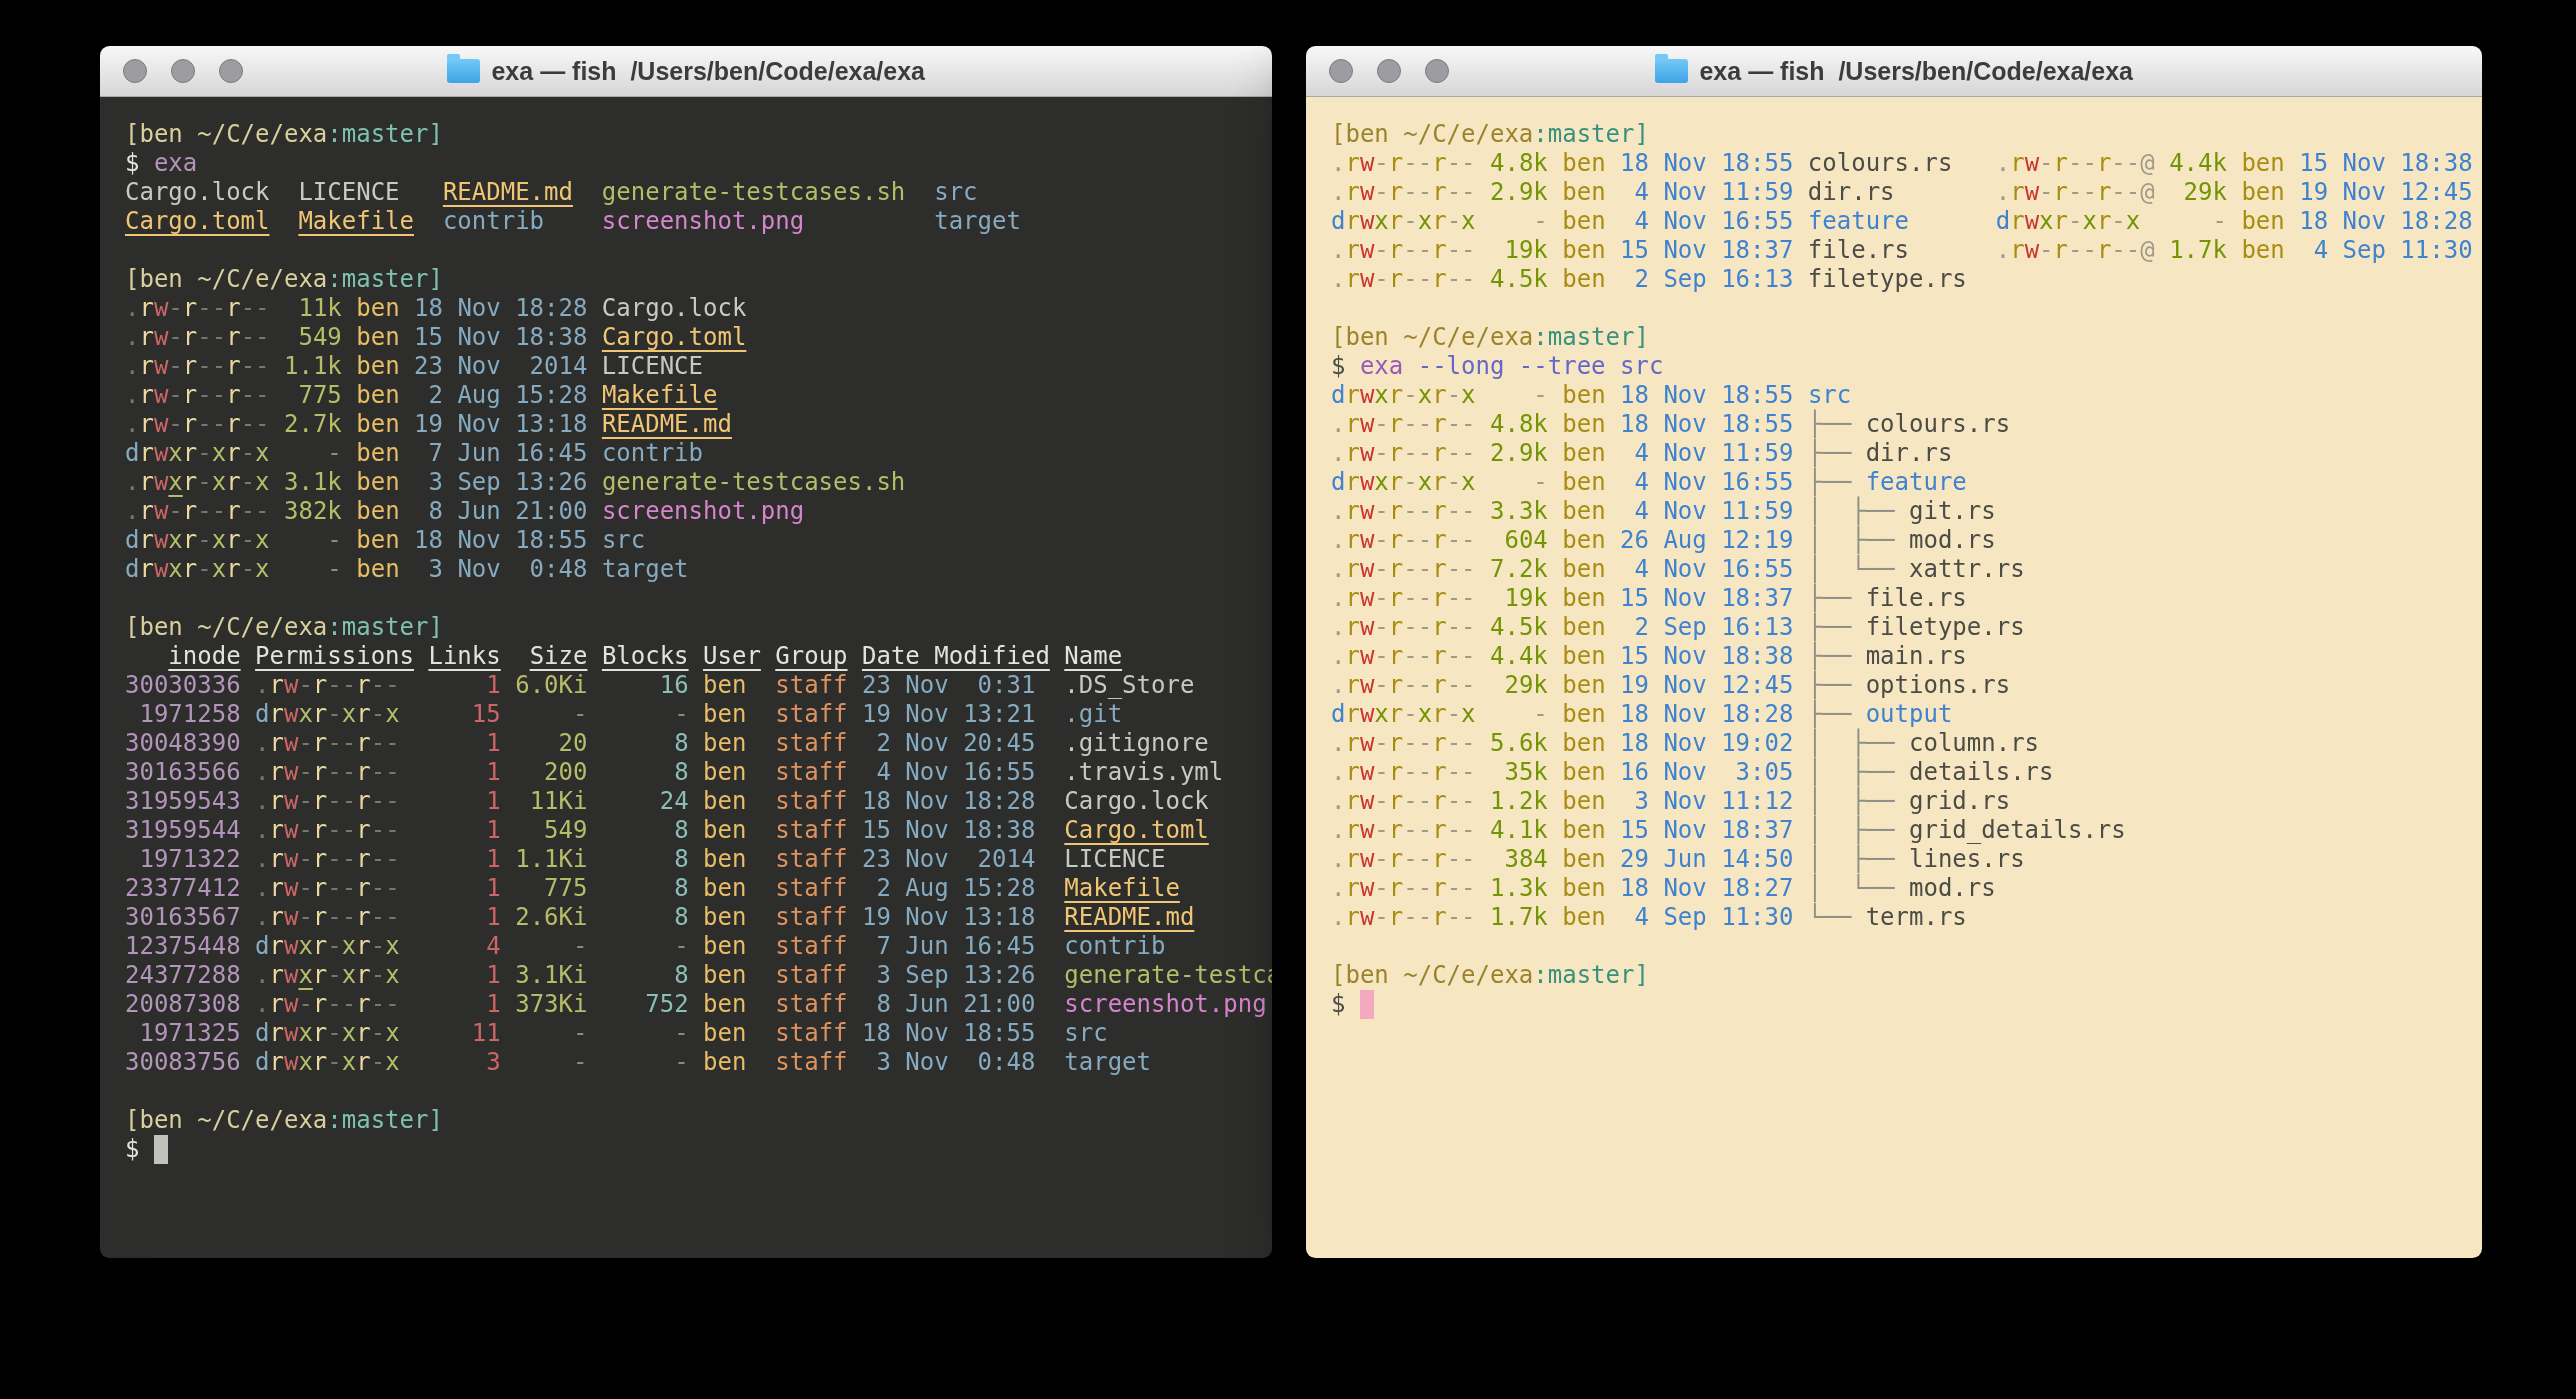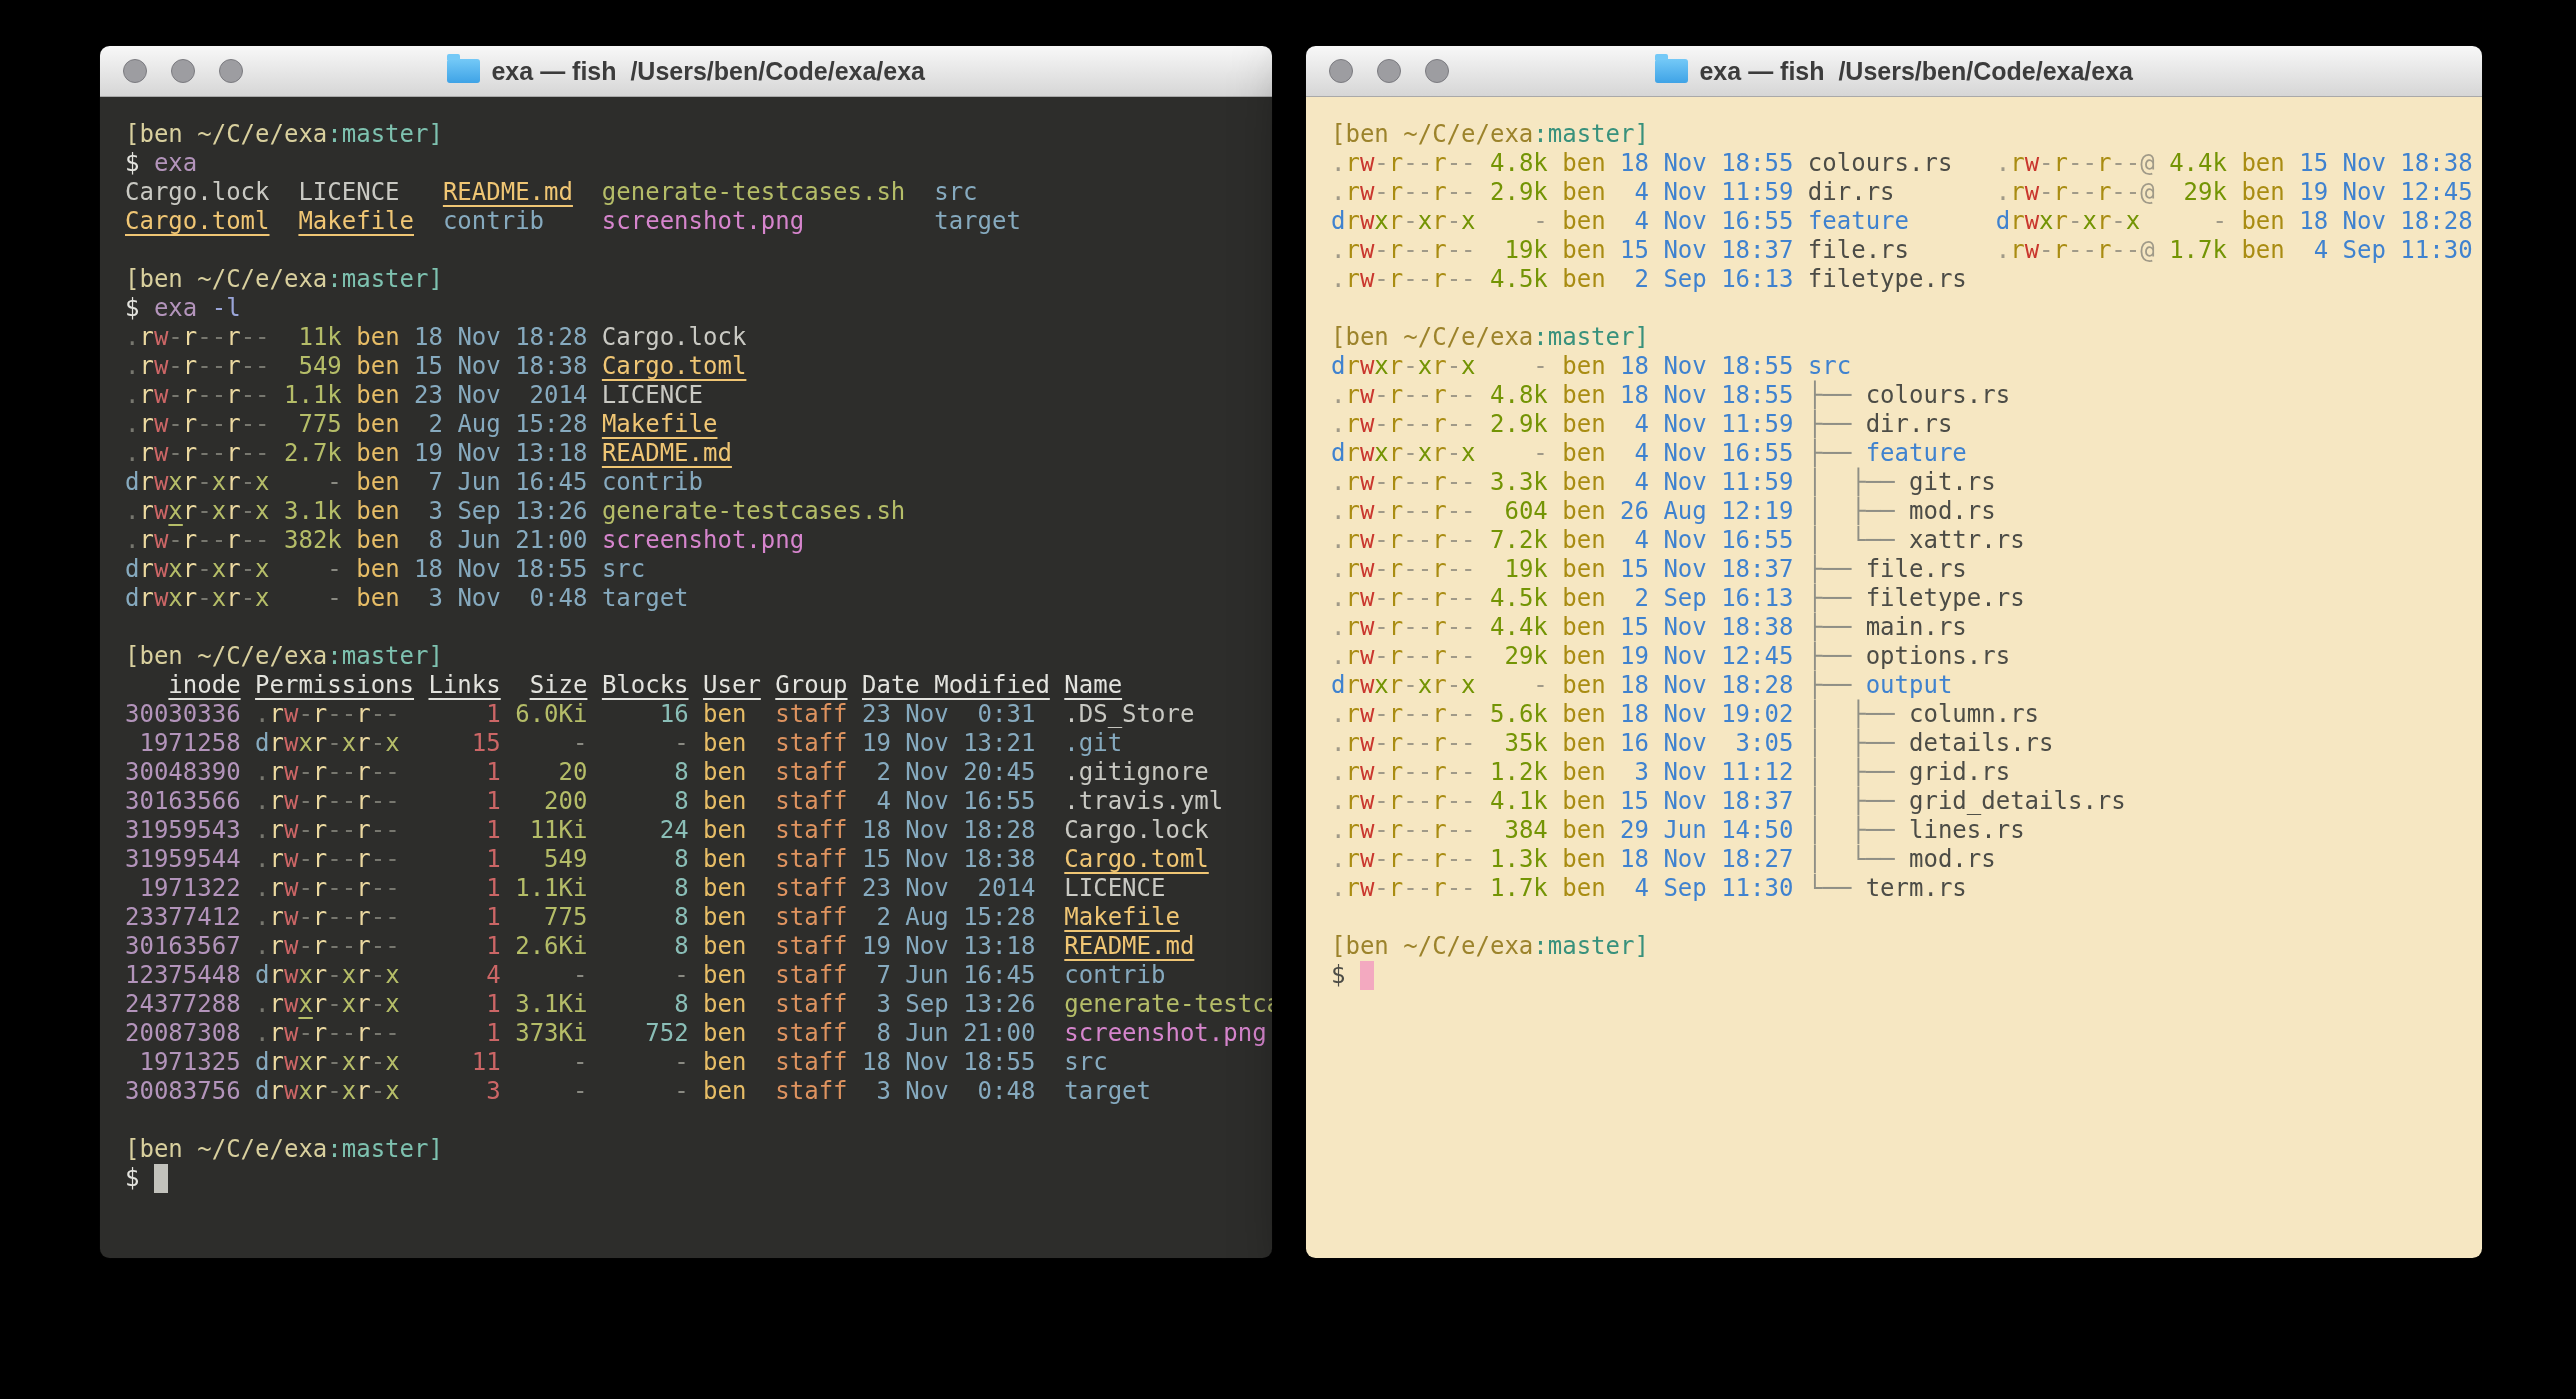--- a/index.html
+++ b/index.html
@@ -61,21 +61,20 @@
       <span class="light"></span>
     </div>
   </div>
   <div class="term" style="background: rgb(45, 45, 43);">
       <div class="line"><span style="color: rgb(217, 208, 158);">[ben ~/C/e/exa</span><span style="color: rgb(126, 194, 176);">:master]</span></div>
       <div class="line"><span style="color: rgb(227, 227, 222);">$ </span><span style="color: rgb(179, 148, 187);">exa</span></div>
       <div class="line"><span style="color: rgb(201, 201, 195);">Cargo.lock  LICENCE   </span><span style="color: rgb(240, 198, 116); text-decoration: underline;">README.md</span><span style="color: rgb(201, 201, 195);">  </span><span style="color: rgb(181, 189, 104);">generate-testcases.sh</span><span style="color: rgb(201, 201, 195);">  </span><span style="color: rgb(134, 170, 191);">src</span></div>
       <div class="line"><span style="color: rgb(240, 198, 116); text-decoration: underline;">Cargo.toml</span><span style="color: rgb(201, 201, 195);">  </span><span style="color: rgb(240, 198, 116); text-decoration: underline;">Makefile</span><span style="color: rgb(201, 201, 195);">  </span><span style="color: rgb(134, 170, 191);">contrib</span><span style="color: rgb(201, 201, 195);">    </span><span style="color: rgb(214, 133, 205);">screenshot.png</span><span style="color: rgb(201, 201, 195);">         </span><span style="color: rgb(134, 170, 191);">target</span></div>
       <div class="line">&nbsp;</div>
       <div class="line"><span style="color: rgb(217, 208, 158);">[ben ~/C/e/exa</span><span style="color: rgb(126, 194, 176);">:master]</span></div>
-      <div class="line"><span style="color: rgb(227, 227, 222);">$ </span><span style="color: rgb(179, 148, 187);">exa</span><span style="color: rgb(154, 165, 216);"> -l</span></div>
       <div class="line"><span style="color: rgb(119, 119, 111);">.</span><span style="color: rgb(236, 217, 160);">r</span><span style="color: rgb(204, 102, 102);">w</span><span style="color: rgb(119, 119, 111);">-</span><span style="color: rgb(236, 217, 160);">r</span><span style="color: rgb(119, 119, 111);">-</span><span style="color: rgb(119, 119, 111);">-</span><span style="color: rgb(236, 217, 160);">r</span><span style="color: rgb(119, 119, 111);">-</span><span style="color: rgb(119, 119, 111);">-</span><span style="color: rgb(181, 189, 104);">  11k</span><span style="color: rgb(231, 189, 102);"> ben</span><span style="color: rgb(134, 170, 191);"> 18 Nov 18:28</span><span style="color: rgb(201, 201, 195);"> Cargo.lock</span></div>
       <div class="line"><span style="color: rgb(119, 119, 111);">.</span><span style="color: rgb(236, 217, 160);">r</span><span style="color: rgb(204, 102, 102);">w</span><span style="color: rgb(119, 119, 111);">-</span><span style="color: rgb(236, 217, 160);">r</span><span style="color: rgb(119, 119, 111);">-</span><span style="color: rgb(119, 119, 111);">-</span><span style="color: rgb(236, 217, 160);">r</span><span style="color: rgb(119, 119, 111);">-</span><span style="color: rgb(119, 119, 111);">-</span><span style="color: rgb(181, 189, 104);">  549</span><span style="color: rgb(231, 189, 102);"> ben</span><span style="color: rgb(134, 170, 191);"> 15 Nov 18:38</span><span style="color: rgb(201, 201, 195);"> </span><span style="color: rgb(240, 198, 116); text-decoration: underline;">Cargo.toml</span></div>
       <div class="line"><span style="color: rgb(119, 119, 111);">.</span><span style="color: rgb(236, 217, 160);">r</span><span style="color: rgb(204, 102, 102);">w</span><span style="color: rgb(119, 119, 111);">-</span><span style="color: rgb(236, 217, 160);">r</span><span style="color: rgb(119, 119, 111);">-</span><span style="color: rgb(119, 119, 111);">-</span><span style="color: rgb(236, 217, 160);">r</span><span style="color: rgb(119, 119, 111);">-</span><span style="color: rgb(119, 119, 111);">-</span><span style="color: rgb(181, 189, 104);"> 1.1k</span><span style="color: rgb(231, 189, 102);"> ben</span><span style="color: rgb(134, 170, 191);"> 23 Nov  2014</span><span style="color: rgb(201, 201, 195);"> LICENCE</span></div>
       <div class="line"><span style="color: rgb(119, 119, 111);">.</span><span style="color: rgb(236, 217, 160);">r</span><span style="color: rgb(204, 102, 102);">w</span><span style="color: rgb(119, 119, 111);">-</span><span style="color: rgb(236, 217, 160);">r</span><span style="color: rgb(119, 119, 111);">-</span><span style="color: rgb(119, 119, 111);">-</span><span style="color: rgb(236, 217, 160);">r</span><span style="color: rgb(119, 119, 111);">-</span><span style="color: rgb(119, 119, 111);">-</span><span style="color: rgb(181, 189, 104);">  775</span><span style="color: rgb(231, 189, 102);"> ben</span><span style="color: rgb(134, 170, 191);">  2 Aug 15:28</span><span style="color: rgb(201, 201, 195);"> </span><span style="color: rgb(240, 198, 116); text-decoration: underline;">Makefile</span></div>
       <div class="line"><span style="color: rgb(119, 119, 111);">.</span><span style="color: rgb(236, 217, 160);">r</span><span style="color: rgb(204, 102, 102);">w</span><span style="color: rgb(119, 119, 111);">-</span><span style="color: rgb(236, 217, 160);">r</span><span style="color: rgb(119, 119, 111);">-</span><span style="color: rgb(119, 119, 111);">-</span><span style="color: rgb(236, 217, 160);">r</span><span style="color: rgb(119, 119, 111);">-</span><span style="color: rgb(119, 119, 111);">-</span><span style="color: rgb(181, 189, 104);"> 2.7k</span><span style="color: rgb(231, 189, 102);"> ben</span><span style="color: rgb(134, 170, 191);"> 19 Nov 13:18</span><span style="color: rgb(201, 201, 195);"> </span><span style="color: rgb(240, 198, 116); text-decoration: underline;">README.md</span></div>
       <div class="line"><span style="color: rgb(134, 170, 191);">d</span><span style="color: rgb(236, 217, 160);">r</span><span style="color: rgb(204, 102, 102);">w</span><span style="color: rgb(181, 189, 104);">x</span><span style="color: rgb(236, 217, 160);">r</span><span style="color: rgb(119, 119, 111);">-</span><span style="color: rgb(181, 189, 104);">x</span><span style="color: rgb(236, 217, 160);">r</span><span style="color: rgb(119, 119, 111);">-</span><span style="color: rgb(181, 189, 104);">x</span><span style="color: rgb(138, 138, 130);">    -</span><span style="color: rgb(231, 189, 102);"> ben</span><span style="color: rgb(134, 170, 191);">  7 Jun 16:45</span><span style="color: rgb(201, 201, 195);"> </span><span style="color: rgb(134, 170, 191);">contrib</span></div>
       <div class="line"><span style="color: rgb(119, 119, 111);">.</span><span style="color: rgb(236, 217, 160);">r</span><span style="color: rgb(204, 102, 102);">w</span><span style="color: rgb(181, 189, 104); text-decoration: underline;">x</span><span style="color: rgb(236, 217, 160);">r</span><span style="color: rgb(119, 119, 111);">-</span><span style="color: rgb(181, 189, 104);">x</span><span style="color: rgb(236, 217, 160);">r</span><span style="color: rgb(119, 119, 111);">-</span><span style="color: rgb(181, 189, 104);">x</span><span style="color: rgb(181, 189, 104);"> 3.1k</span><span style="color: rgb(231, 189, 102);"> ben</span><span style="color: rgb(134, 170, 191);">  3 Sep 13:26</span><span style="color: rgb(201, 201, 195);"> </span><span style="color: rgb(181, 189, 104);">generate-testcases.sh</span></div>
       <div class="line"><span style="color: rgb(119, 119, 111);">.</span><span style="color: rgb(236, 217, 160);">r</span><span style="color: rgb(204, 102, 102);">w</span><span style="color: rgb(119, 119, 111);">-</span><span style="color: rgb(236, 217, 160);">r</span><span style="color: rgb(119, 119, 111);">-</span><span style="color: rgb(119, 119, 111);">-</span><span style="color: rgb(236, 217, 160);">r</span><span style="color: rgb(119, 119, 111);">-</span><span style="color: rgb(119, 119, 111);">-</span><span style="color: rgb(181, 189, 104);"> 382k</span><span style="color: rgb(231, 189, 102);"> ben</span><span style="color: rgb(134, 170, 191);">  8 Jun 21:00</span><span style="color: rgb(201, 201, 195);"> </span><span style="color: rgb(214, 133, 205);">screenshot.png</span></div>
       <div class="line"><span style="color: rgb(134, 170, 191);">d</span><span style="color: rgb(236, 217, 160);">r</span><span style="color: rgb(204, 102, 102);">w</span><span style="color: rgb(181, 189, 104);">x</span><span style="color: rgb(236, 217, 160);">r</span><span style="color: rgb(119, 119, 111);">-</span><span style="color: rgb(181, 189, 104);">x</span><span style="color: rgb(236, 217, 160);">r</span><span style="color: rgb(119, 119, 111);">-</span><span style="color: rgb(181, 189, 104);">x</span><span style="color: rgb(138, 138, 130);">    -</span><span style="color: rgb(231, 189, 102);"> ben</span><span style="color: rgb(134, 170, 191);"> 18 Nov 18:55</span><span style="color: rgb(201, 201, 195);"> </span><span style="color: rgb(134, 170, 191);">src</span></div>
       <div class="line"><span style="color: rgb(134, 170, 191);">d</span><span style="color: rgb(236, 217, 160);">r</span><span style="color: rgb(204, 102, 102);">w</span><span style="color: rgb(181, 189, 104);">x</span><span style="color: rgb(236, 217, 160);">r</span><span style="color: rgb(119, 119, 111);">-</span><span style="color: rgb(181, 189, 104);">x</span><span style="color: rgb(236, 217, 160);">r</span><span style="color: rgb(119, 119, 111);">-</span><span style="color: rgb(181, 189, 104);">x</span><span style="color: rgb(138, 138, 130);">    -</span><span style="color: rgb(231, 189, 102);"> ben</span><span style="color: rgb(134, 170, 191);">  3 Nov  0:48</span><span style="color: rgb(201, 201, 195);"> </span><span style="color: rgb(134, 170, 191);">target</span></div>
@@ -115,20 +114,21 @@
   </div>
   <div class="term" style="background: rgb(246, 231, 194);">
       <div class="line"><span style="color: rgb(156, 131, 43);">[ben ~/C/e/exa</span><span style="color: rgb(56, 145, 124);">:master]</span></div>
       <div class="line"><span style="color: rgb(160, 154, 136);">.</span><span style="color: rgb(169, 140, 18);">r</span><span style="color: rgb(201, 55, 46);">w</span><span style="color: rgb(160, 154, 136);">-</span><span style="color: rgb(169, 140, 18);">r</span><span style="color: rgb(160, 154, 136);">-</span><span style="color: rgb(160, 154, 136);">-</span><span style="color: rgb(169, 140, 18);">r</span><span style="color: rgb(160, 154, 136);">-</span><span style="color: rgb(160, 154, 136);">-</span><span style="color: rgb(115, 148, 4);"> 4.8k</span><span style="color: rgb(169, 140, 18);"> ben</span><span style="color: rgb(63, 130, 207);"> 18 Nov 18:55</span><span style="color: rgb(76, 76, 70);"> colours.rs   </span><span style="color: rgb(160, 154, 136);">.</span><span style="color: rgb(169, 140, 18);">r</span><span style="color: rgb(201, 55, 46);">w</span><span style="color: rgb(160, 154, 136);">-</span><span style="color: rgb(169, 140, 18);">r</span><span style="color: rgb(160, 154, 136);">-</span><span style="color: rgb(160, 154, 136);">-</span><span style="color: rgb(169, 140, 18);">r</span><span style="color: rgb(160, 154, 136);">-</span><span style="color: rgb(160, 154, 136);">-</span><span style="color: rgb(160, 154, 136);">@</span><span style="color: rgb(115, 148, 4);"> 4.4k</span><span style="color: rgb(169, 140, 18);"> ben</span><span style="color: rgb(63, 130, 207);"> 15 Nov 18:38</span><span style="color: rgb(76, 76, 70);"> main.rs</span></div>
       <div class="line"><span style="color: rgb(160, 154, 136);">.</span><span style="color: rgb(169, 140, 18);">r</span><span style="color: rgb(201, 55, 46);">w</span><span style="color: rgb(160, 154, 136);">-</span><span style="color: rgb(169, 140, 18);">r</span><span style="color: rgb(160, 154, 136);">-</span><span style="color: rgb(160, 154, 136);">-</span><span style="color: rgb(169, 140, 18);">r</span><span style="color: rgb(160, 154, 136);">-</span><span style="color: rgb(160, 154, 136);">-</span><span style="color: rgb(115, 148, 4);"> 2.9k</span><span style="color: rgb(169, 140, 18);"> ben</span><span style="color: rgb(63, 130, 207);">  4 Nov 11:59</span><span style="color: rgb(76, 76, 70);"> dir.rs       </span><span style="color: rgb(160, 154, 136);">.</span><span style="color: rgb(169, 140, 18);">r</span><span style="color: rgb(201, 55, 46);">w</span><span style="color: rgb(160, 154, 136);">-</span><span style="color: rgb(169, 140, 18);">r</span><span style="color: rgb(160, 154, 136);">-</span><span style="color: rgb(160, 154, 136);">-</span><span style="color: rgb(169, 140, 18);">r</span><span style="color: rgb(160, 154, 136);">-</span><span style="color: rgb(160, 154, 136);">-</span><span style="color: rgb(160, 154, 136);">@</span><span style="color: rgb(115, 148, 4);">  29k</span><span style="color: rgb(169, 140, 18);"> ben</span><span style="color: rgb(63, 130, 207);"> 19 Nov 12:45</span><span style="color: rgb(76, 76, 70);"> options.rs</span></div>
       <div class="line"><span style="color: rgb(63, 130, 207);">d</span><span style="color: rgb(169, 140, 18);">r</span><span style="color: rgb(201, 55, 46);">w</span><span style="color: rgb(115, 148, 4);">x</span><span style="color: rgb(169, 140, 18);">r</span><span style="color: rgb(160, 154, 136);">-</span><span style="color: rgb(115, 148, 4);">x</span><span style="color: rgb(169, 140, 18);">r</span><span style="color: rgb(160, 154, 136);">-</span><span style="color: rgb(115, 148, 4);">x</span><span style="color: rgb(160, 154, 136);">    -</span><span style="color: rgb(169, 140, 18);"> ben</span><span style="color: rgb(63, 130, 207);">  4 Nov 16:55</span><span style="color: rgb(76, 76, 70);"> </span><span style="color: rgb(63, 130, 207);">feature</span><span style="color: rgb(76, 76, 70);">      </span><span style="color: rgb(63, 130, 207);">d</span><span style="color: rgb(169, 140, 18);">r</span><span style="color: rgb(201, 55, 46);">w</span><span style="color: rgb(115, 148, 4);">x</span><span style="color: rgb(169, 140, 18);">r</span><span style="color: rgb(160, 154, 136);">-</span><span style="color: rgb(115, 148, 4);">x</span><span style="color: rgb(169, 140, 18);">r</span><span style="color: rgb(160, 154, 136);">-</span><span style="color: rgb(115, 148, 4);">x</span><span style="color: rgb(160, 154, 136);">     -</span><span style="color: rgb(169, 140, 18);"> ben</span><span style="color: rgb(63, 130, 207);"> 18 Nov 18:28</span><span style="color: rgb(76, 76, 70);"> </span></div>
       <div class="line"><span style="color: rgb(160, 154, 136);">.</span><span style="color: rgb(169, 140, 18);">r</span><span style="color: rgb(201, 55, 46);">w</span><span style="color: rgb(160, 154, 136);">-</span><span style="color: rgb(169, 140, 18);">r</span><span style="color: rgb(160, 154, 136);">-</span><span style="color: rgb(160, 154, 136);">-</span><span style="color: rgb(169, 140, 18);">r</span><span style="color: rgb(160, 154, 136);">-</span><span style="color: rgb(160, 154, 136);">-</span><span style="color: rgb(115, 148, 4);">  19k</span><span style="color: rgb(169, 140, 18);"> ben</span><span style="color: rgb(63, 130, 207);"> 15 Nov 18:37</span><span style="color: rgb(76, 76, 70);"> file.rs      </span><span style="color: rgb(160, 154, 136);">.</span><span style="color: rgb(169, 140, 18);">r</span><span style="color: rgb(201, 55, 46);">w</span><span style="color: rgb(160, 154, 136);">-</span><span style="color: rgb(169, 140, 18);">r</span><span style="color: rgb(160, 154, 136);">-</span><span style="color: rgb(160, 154, 136);">-</span><span style="color: rgb(169, 140, 18);">r</span><span style="color: rgb(160, 154, 136);">-</span><span style="color: rgb(160, 154, 136);">-</span><span style="color: rgb(160, 154, 136);">@</span><span style="color: rgb(115, 148, 4);"> 1.7k</span><span style="color: rgb(169, 140, 18);"> ben</span><span style="color: rgb(63, 130, 207);">  4 Sep 11:30</span><span style="color: rgb(76, 76, 70);"> term.rs</span></div>
       <div class="line"><span style="color: rgb(160, 154, 136);">.</span><span style="color: rgb(169, 140, 18);">r</span><span style="color: rgb(201, 55, 46);">w</span><span style="color: rgb(160, 154, 136);">-</span><span style="color: rgb(169, 140, 18);">r</span><span style="color: rgb(160, 154, 136);">-</span><span style="color: rgb(160, 154, 136);">-</span><span style="color: rgb(169, 140, 18);">r</span><span style="color: rgb(160, 154, 136);">-</span><span style="color: rgb(160, 154, 136);">-</span><span style="color: rgb(115, 148, 4);"> 4.5k</span><span style="color: rgb(169, 140, 18);"> ben</span><span style="color: rgb(63, 130, 207);">  2 Sep 16:13</span><span style="color: rgb(76, 76, 70);"> filetype.rs</span></div>
       <div class="line">&nbsp;</div>
       <div class="line"><span style="color: rgb(156, 131, 43);">[ben ~/C/e/exa</span><span style="color: rgb(56, 145, 124);">:master]</span></div>
+      <div class="line"><span style="color: rgb(76, 76, 70);">$ </span><span style="color: rgb(155, 89, 184);">exa</span><span style="color: rgb(100, 103, 200);"> --long --tree src</span></div>
       <div class="line"><span style="color: rgb(63, 130, 207);">d</span><span style="color: rgb(169, 140, 18);">r</span><span style="color: rgb(201, 55, 46);">w</span><span style="color: rgb(115, 148, 4);">x</span><span style="color: rgb(169, 140, 18);">r</span><span style="color: rgb(160, 154, 136);">-</span><span style="color: rgb(115, 148, 4);">x</span><span style="color: rgb(169, 140, 18);">r</span><span style="color: rgb(160, 154, 136);">-</span><span style="color: rgb(115, 148, 4);">x</span><span style="color: rgb(160, 154, 136);">    -</span><span style="color: rgb(169, 140, 18);"> ben</span><span style="color: rgb(63, 130, 207);"> 18 Nov 18:55</span><span style="color: rgb(76, 76, 70);"> </span><span style="color: rgb(63, 130, 207);">src</span></div>
       <div class="line"><span style="color: rgb(160, 154, 136);">.</span><span style="color: rgb(169, 140, 18);">r</span><span style="color: rgb(201, 55, 46);">w</span><span style="color: rgb(160, 154, 136);">-</span><span style="color: rgb(169, 140, 18);">r</span><span style="color: rgb(160, 154, 136);">-</span><span style="color: rgb(160, 154, 136);">-</span><span style="color: rgb(169, 140, 18);">r</span><span style="color: rgb(160, 154, 136);">-</span><span style="color: rgb(160, 154, 136);">-</span><span style="color: rgb(115, 148, 4);"> 4.8k</span><span style="color: rgb(169, 140, 18);"> ben</span><span style="color: rgb(63, 130, 207);"> 18 Nov 18:55</span><span style="color: rgb(143, 143, 133);"> ├── </span><span style="color: rgb(76, 76, 70);">colours.rs</span></div>
       <div class="line"><span style="color: rgb(160, 154, 136);">.</span><span style="color: rgb(169, 140, 18);">r</span><span style="color: rgb(201, 55, 46);">w</span><span style="color: rgb(160, 154, 136);">-</span><span style="color: rgb(169, 140, 18);">r</span><span style="color: rgb(160, 154, 136);">-</span><span style="color: rgb(160, 154, 136);">-</span><span style="color: rgb(169, 140, 18);">r</span><span style="color: rgb(160, 154, 136);">-</span><span style="color: rgb(160, 154, 136);">-</span><span style="color: rgb(115, 148, 4);"> 2.9k</span><span style="color: rgb(169, 140, 18);"> ben</span><span style="color: rgb(63, 130, 207);">  4 Nov 11:59</span><span style="color: rgb(143, 143, 133);"> ├── </span><span style="color: rgb(76, 76, 70);">dir.rs</span></div>
       <div class="line"><span style="color: rgb(63, 130, 207);">d</span><span style="color: rgb(169, 140, 18);">r</span><span style="color: rgb(201, 55, 46);">w</span><span style="color: rgb(115, 148, 4);">x</span><span style="color: rgb(169, 140, 18);">r</span><span style="color: rgb(160, 154, 136);">-</span><span style="color: rgb(115, 148, 4);">x</span><span style="color: rgb(169, 140, 18);">r</span><span style="color: rgb(160, 154, 136);">-</span><span style="color: rgb(115, 148, 4);">x</span><span style="color: rgb(160, 154, 136);">    -</span><span style="color: rgb(169, 140, 18);"> ben</span><span style="color: rgb(63, 130, 207);">  4 Nov 16:55</span><span style="color: rgb(143, 143, 133);"> ├── </span><span style="color: rgb(63, 130, 207);">feature</span></div>
       <div class="line"><span style="color: rgb(160, 154, 136);">.</span><span style="color: rgb(169, 140, 18);">r</span><span style="color: rgb(201, 55, 46);">w</span><span style="color: rgb(160, 154, 136);">-</span><span style="color: rgb(169, 140, 18);">r</span><span style="color: rgb(160, 154, 136);">-</span><span style="color: rgb(160, 154, 136);">-</span><span style="color: rgb(169, 140, 18);">r</span><span style="color: rgb(160, 154, 136);">-</span><span style="color: rgb(160, 154, 136);">-</span><span style="color: rgb(115, 148, 4);"> 3.3k</span><span style="color: rgb(169, 140, 18);"> ben</span><span style="color: rgb(63, 130, 207);">  4 Nov 11:59</span><span style="color: rgb(143, 143, 133);"> │  ├── </span><span style="color: rgb(76, 76, 70);">git.rs</span></div>
       <div class="line"><span style="color: rgb(160, 154, 136);">.</span><span style="color: rgb(169, 140, 18);">r</span><span style="color: rgb(201, 55, 46);">w</span><span style="color: rgb(160, 154, 136);">-</span><span style="color: rgb(169, 140, 18);">r</span><span style="color: rgb(160, 154, 136);">-</span><span style="color: rgb(160, 154, 136);">-</span><span style="color: rgb(169, 140, 18);">r</span><span style="color: rgb(160, 154, 136);">-</span><span style="color: rgb(160, 154, 136);">-</span><span style="color: rgb(115, 148, 4);">  604</span><span style="color: rgb(169, 140, 18);"> ben</span><span style="color: rgb(63, 130, 207);"> 26 Aug 12:19</span><span style="color: rgb(143, 143, 133);"> │  ├── </span><span style="color: rgb(76, 76, 70);">mod.rs</span></div>
       <div class="line"><span style="color: rgb(160, 154, 136);">.</span><span style="color: rgb(169, 140, 18);">r</span><span style="color: rgb(201, 55, 46);">w</span><span style="color: rgb(160, 154, 136);">-</span><span style="color: rgb(169, 140, 18);">r</span><span style="color: rgb(160, 154, 136);">-</span><span style="color: rgb(160, 154, 136);">-</span><span style="color: rgb(169, 140, 18);">r</span><span style="color: rgb(160, 154, 136);">-</span><span style="color: rgb(160, 154, 136);">-</span><span style="color: rgb(115, 148, 4);"> 7.2k</span><span style="color: rgb(169, 140, 18);"> ben</span><span style="color: rgb(63, 130, 207);">  4 Nov 16:55</span><span style="color: rgb(143, 143, 133);"> │  └── </span><span style="color: rgb(76, 76, 70);">xattr.rs</span></div>
       <div class="line"><span style="color: rgb(160, 154, 136);">.</span><span style="color: rgb(169, 140, 18);">r</span><span style="color: rgb(201, 55, 46);">w</span><span style="color: rgb(160, 154, 136);">-</span><span style="color: rgb(169, 140, 18);">r</span><span style="color: rgb(160, 154, 136);">-</span><span style="color: rgb(160, 154, 136);">-</span><span style="color: rgb(169, 140, 18);">r</span><span style="color: rgb(160, 154, 136);">-</span><span style="color: rgb(160, 154, 136);">-</span><span style="color: rgb(115, 148, 4);">  19k</span><span style="color: rgb(169, 140, 18);"> ben</span><span style="color: rgb(63, 130, 207);"> 15 Nov 18:37</span><span style="color: rgb(143, 143, 133);"> ├── </span><span style="color: rgb(76, 76, 70);">file.rs</span></div>
       <div class="line"><span style="color: rgb(160, 154, 136);">.</span><span style="color: rgb(169, 140, 18);">r</span><span style="color: rgb(201, 55, 46);">w</span><span style="color: rgb(160, 154, 136);">-</span><span style="color: rgb(169, 140, 18);">r</span><span style="color: rgb(160, 154, 136);">-</span><span style="color: rgb(160, 154, 136);">-</span><span style="color: rgb(169, 140, 18);">r</span><span style="color: rgb(160, 154, 136);">-</span><span style="color: rgb(160, 154, 136);">-</span><span style="color: rgb(115, 148, 4);"> 4.5k</span><span style="color: rgb(169, 140, 18);"> ben</span><span style="color: rgb(63, 130, 207);">  2 Sep 16:13</span><span style="color: rgb(143, 143, 133);"> ├── </span><span style="color: rgb(76, 76, 70);">filetype.rs</span></div>
       <div class="line"><span style="color: rgb(160, 154, 136);">.</span><span style="color: rgb(169, 140, 18);">r</span><span style="color: rgb(201, 55, 46);">w</span><span style="color: rgb(160, 154, 136);">-</span><span style="color: rgb(169, 140, 18);">r</span><span style="color: rgb(160, 154, 136);">-</span><span style="color: rgb(160, 154, 136);">-</span><span style="color: rgb(169, 140, 18);">r</span><span style="color: rgb(160, 154, 136);">-</span><span style="color: rgb(160, 154, 136);">-</span><span style="color: rgb(115, 148, 4);"> 4.4k</span><span style="color: rgb(169, 140, 18);"> ben</span><span style="color: rgb(63, 130, 207);"> 15 Nov 18:38</span><span style="color: rgb(143, 143, 133);"> ├── </span><span style="color: rgb(76, 76, 70);">main.rs</span></div>

